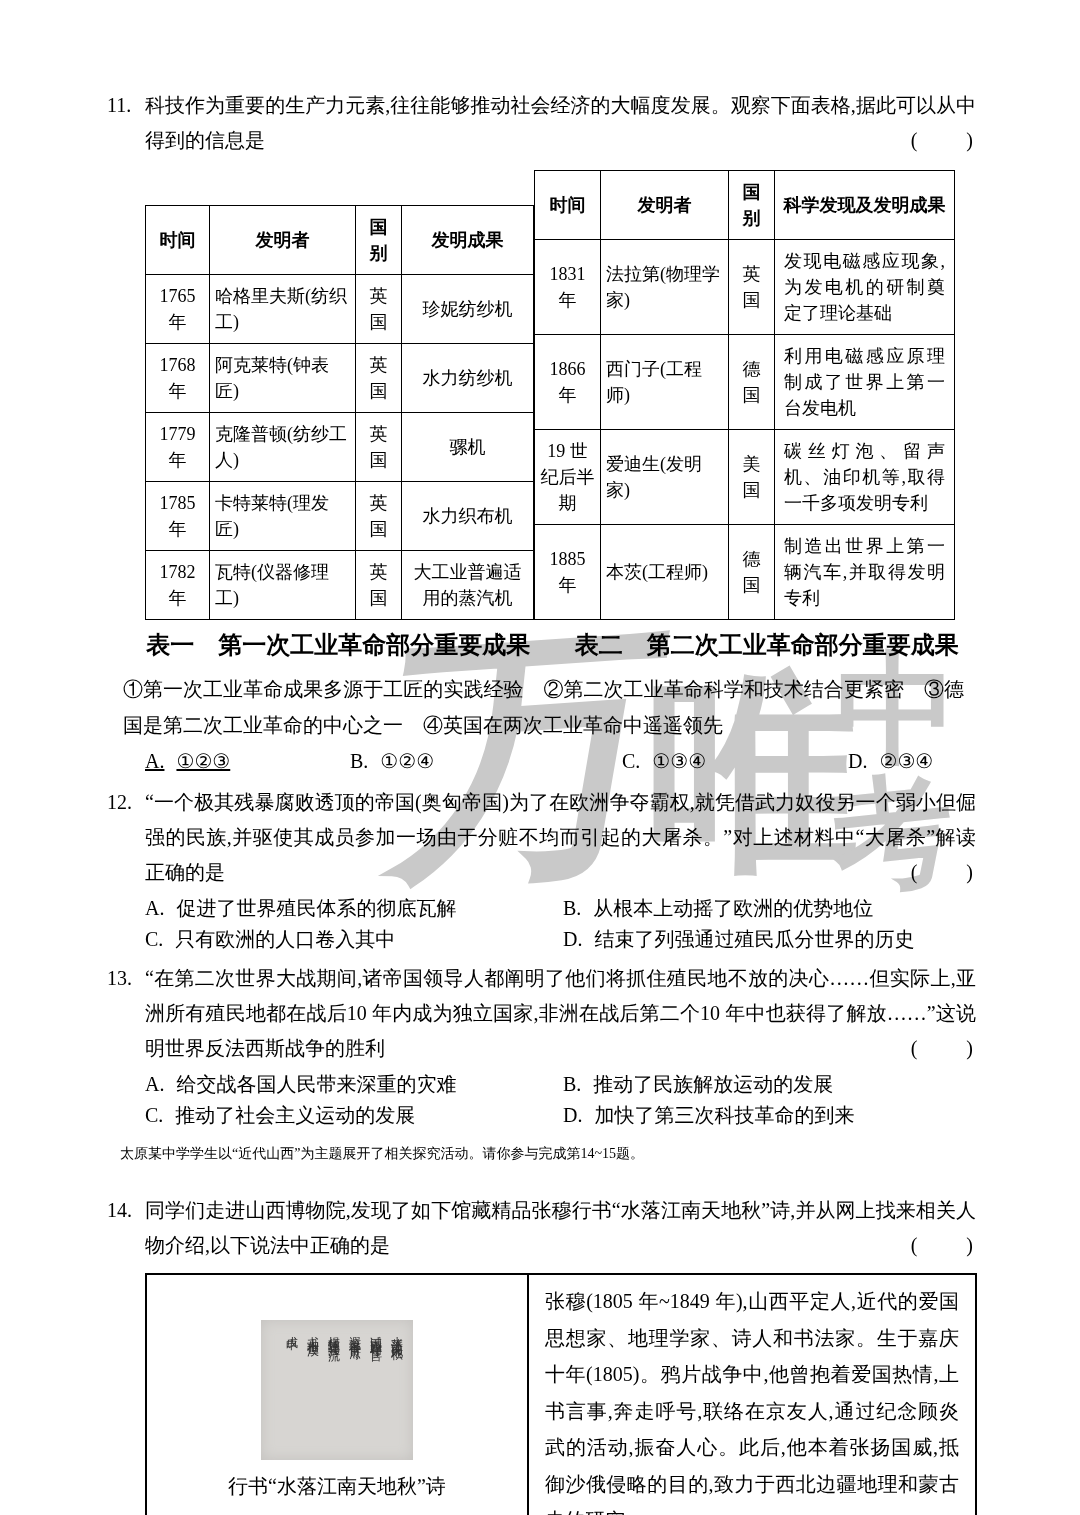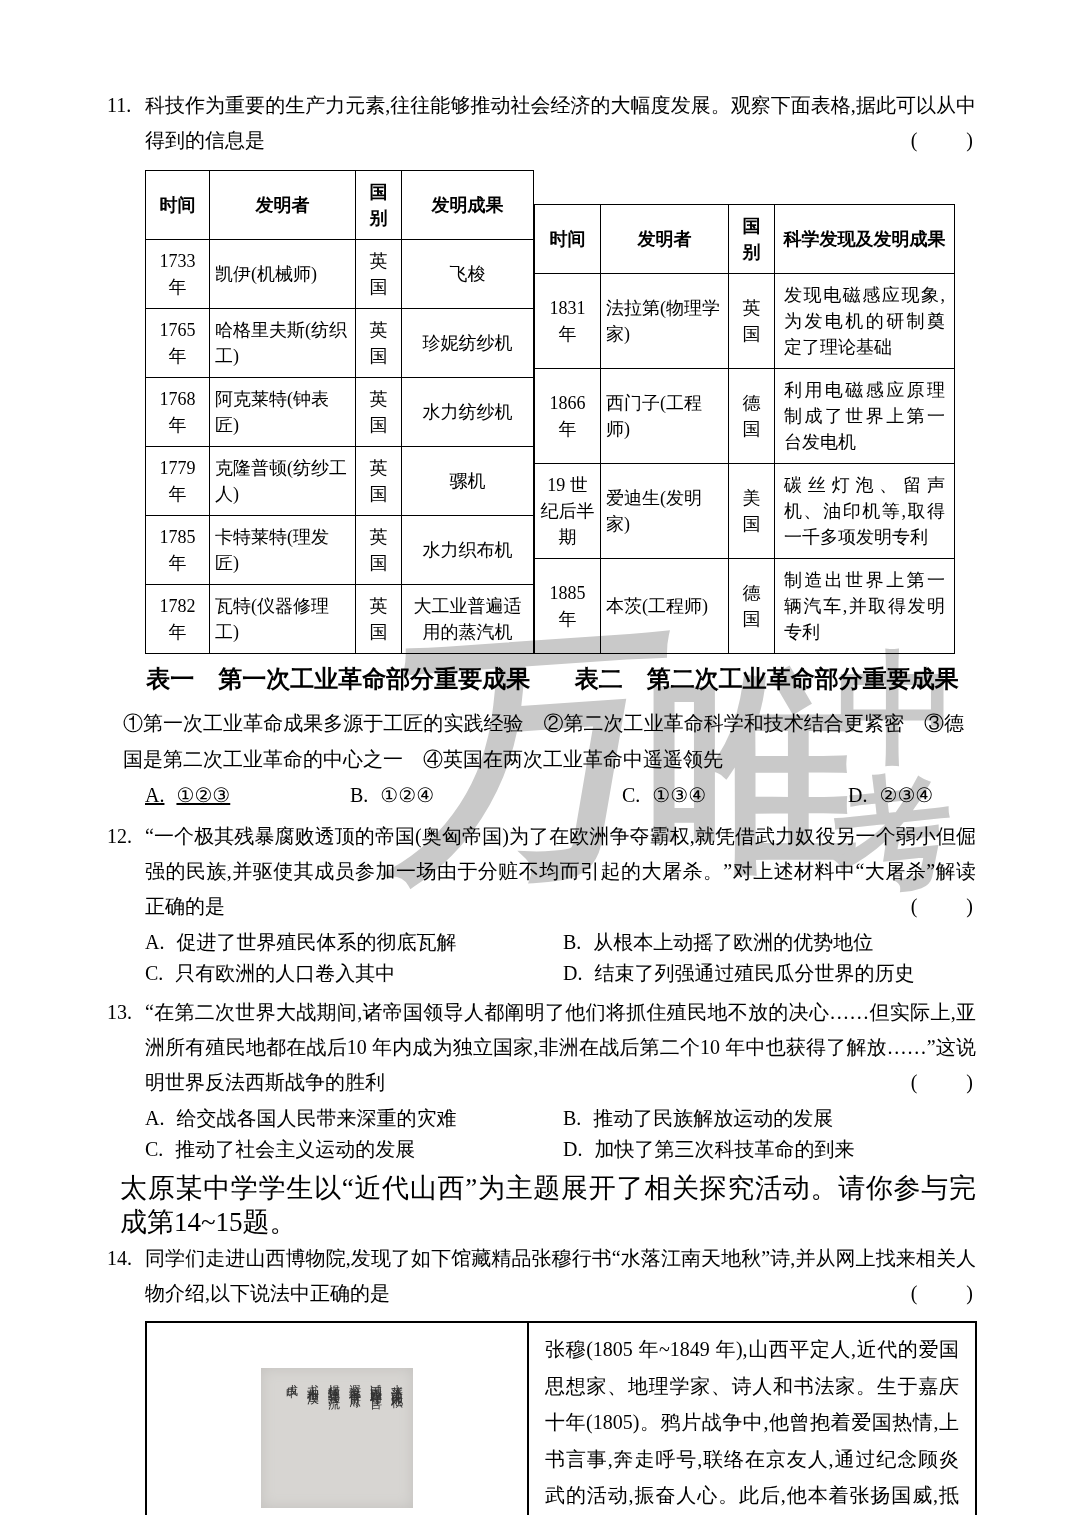--- a/index.html
+++ b/index.html
@@ -40,21 +40,21 @@
   .statements{margin:8px 12px 2px -22px;font-size:20px;line-height:36px;text-align:justify;}
   
   .opts{margin-top:3px;font-size:20px;line-height:31px;}
   .opts4{display:flex;}
   .opts4 .opt:nth-child(1){width:205px;text-decoration:underline;}
   .opts4 .opt:nth-child(2){width:272px;}
   .opts4 .opt:nth-child(3){width:226px;}
   .opts2{display:grid;grid-template-columns:418px 1fr;}
   .olab{margin-right:12px;}
   
-  .intro{margin:6px 0 2px -25px;font-size:27px;line-height:34px;font-family:Liberation Serif, serif;}
+  .intro{margin:6px 0 22px -25px;font-size:14px;line-height:34px;font-family:Liberation Serif, serif;}
   
   .box{display:flex;border:2px solid #000;width:828px;margin-top:10px;}
   .box-left{width:380px;border-right:2px solid #000;display:flex;flex-direction:column;
             align-items:center;justify-content:center;padding:12px 0 10px 0;}
   .callig{width:152px;height:140px;background:#d7d5d2;box-shadow:inset 0 0 14px #c3c1be;
           writing-mode:vertical-rl;text-orientation:upright;
           font-size:12px;line-height:14px;color:#2f2f2f;padding:7px 9px;box-sizing:border-box;
           letter-spacing:2px;overflow:hidden;}
   .callig span{display:block;margin-left:7px;transform:skewY(-3deg);}
   .box-caption{margin-top:9px;font-size:20px;}
@@ -90,26 +90,20 @@
         <thead>
           <tr>
             <th>时间</th>
             <th>发明者</th>
             <th>国别</th>
             <th>发明成果</th>
           </tr>
         </thead>
         <tbody>
           <tr>
-            <td class="c-time">1733 年</td>
-            <td class="c-inv">凯伊(机械师)</td>
-            <td class="c-cty">英国</td>
-            <td class="c-res">飞梭</td>
-          </tr>
-          <tr>
             <td class="c-time">1765 年</td>
             <td class="c-inv">哈格里夫斯(纺织工)</td>
             <td class="c-cty">英国</td>
             <td class="c-res">珍妮纺纱机</td>
           </tr>
           <tr>
             <td class="c-time">1768 年</td>
             <td class="c-inv">阿克莱特(钟表匠)</td>
             <td class="c-cty">英国</td>
             <td class="c-res">水力纺纱机</td>

